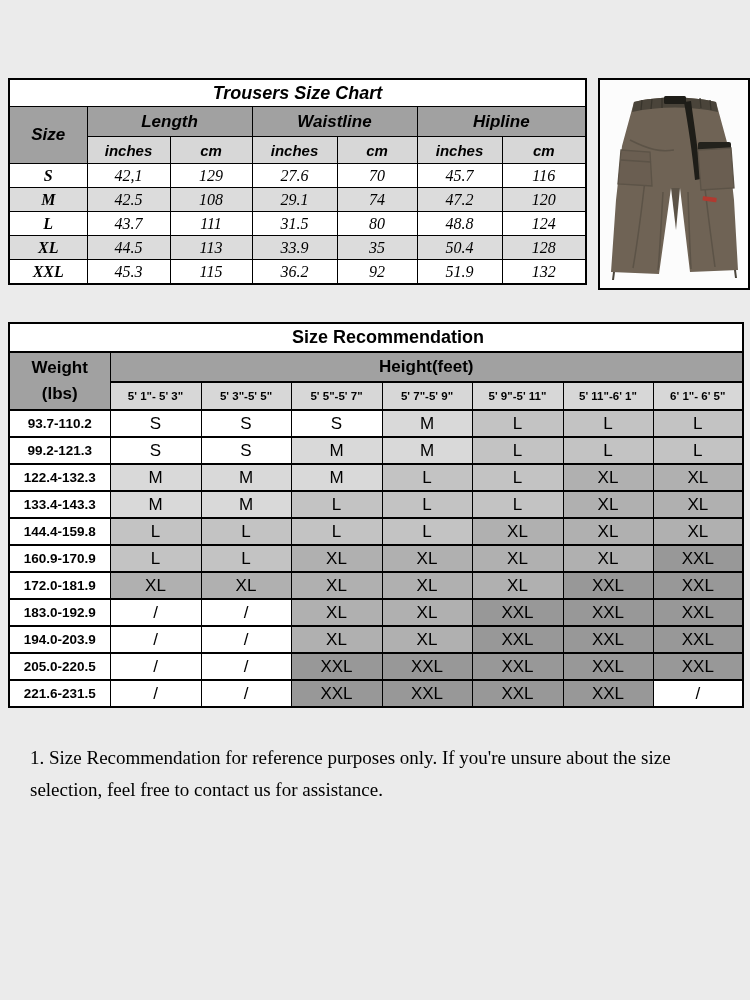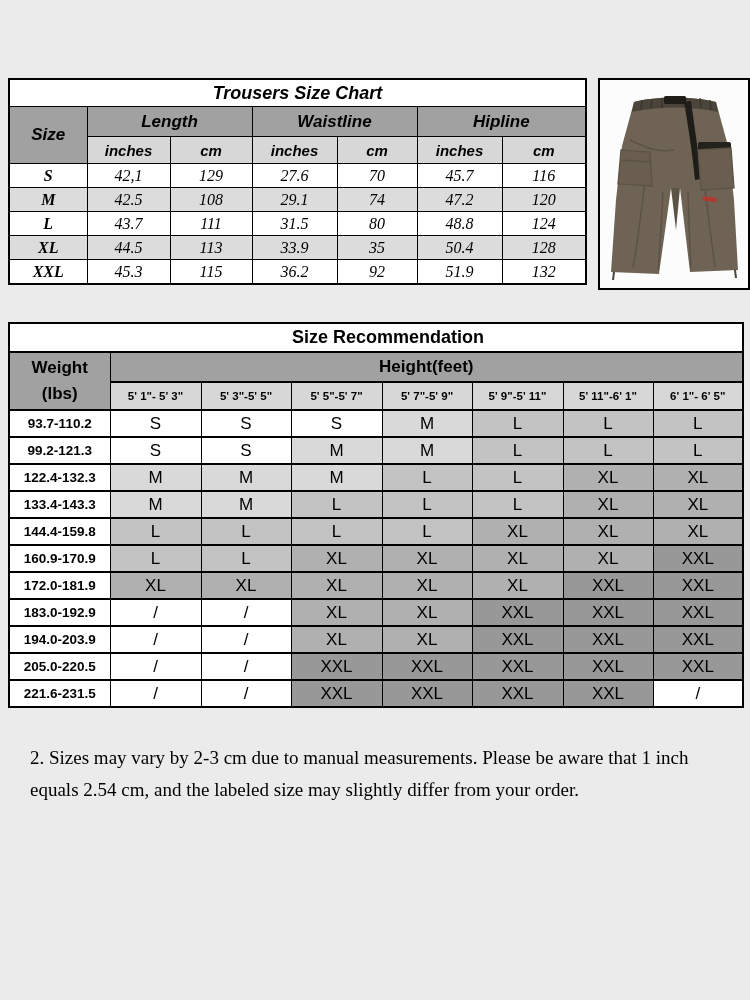--- a/index.html
+++ b/index.html
@@ -311,14 +311,14 @@
         <td style="background: rgb(152, 152, 152);">XXL</td>
         <td style="background: rgb(152, 152, 152);">XXL</td>
         <td style="background: rgb(152, 152, 152);">XXL</td>
         <td style="background: rgb(152, 152, 152);">XXL</td>
         <td style="background: rgb(255, 255, 255);">/</td>
       </tr>
     </tbody>
 </table>
 
 <div id="notes">
-  <p>2. Sizes may vary by 2-3 cm due to manual measurements. Please be aware that 1 inch equals 2.54 cm, and the labeled size may slightly differ from your order.</p>
+  <p>1. Size Recommendation for reference purposes only. If you're unsure about the size selection, feel free to contact us for assistance.</p>
 </div>
 
 </body></html>

